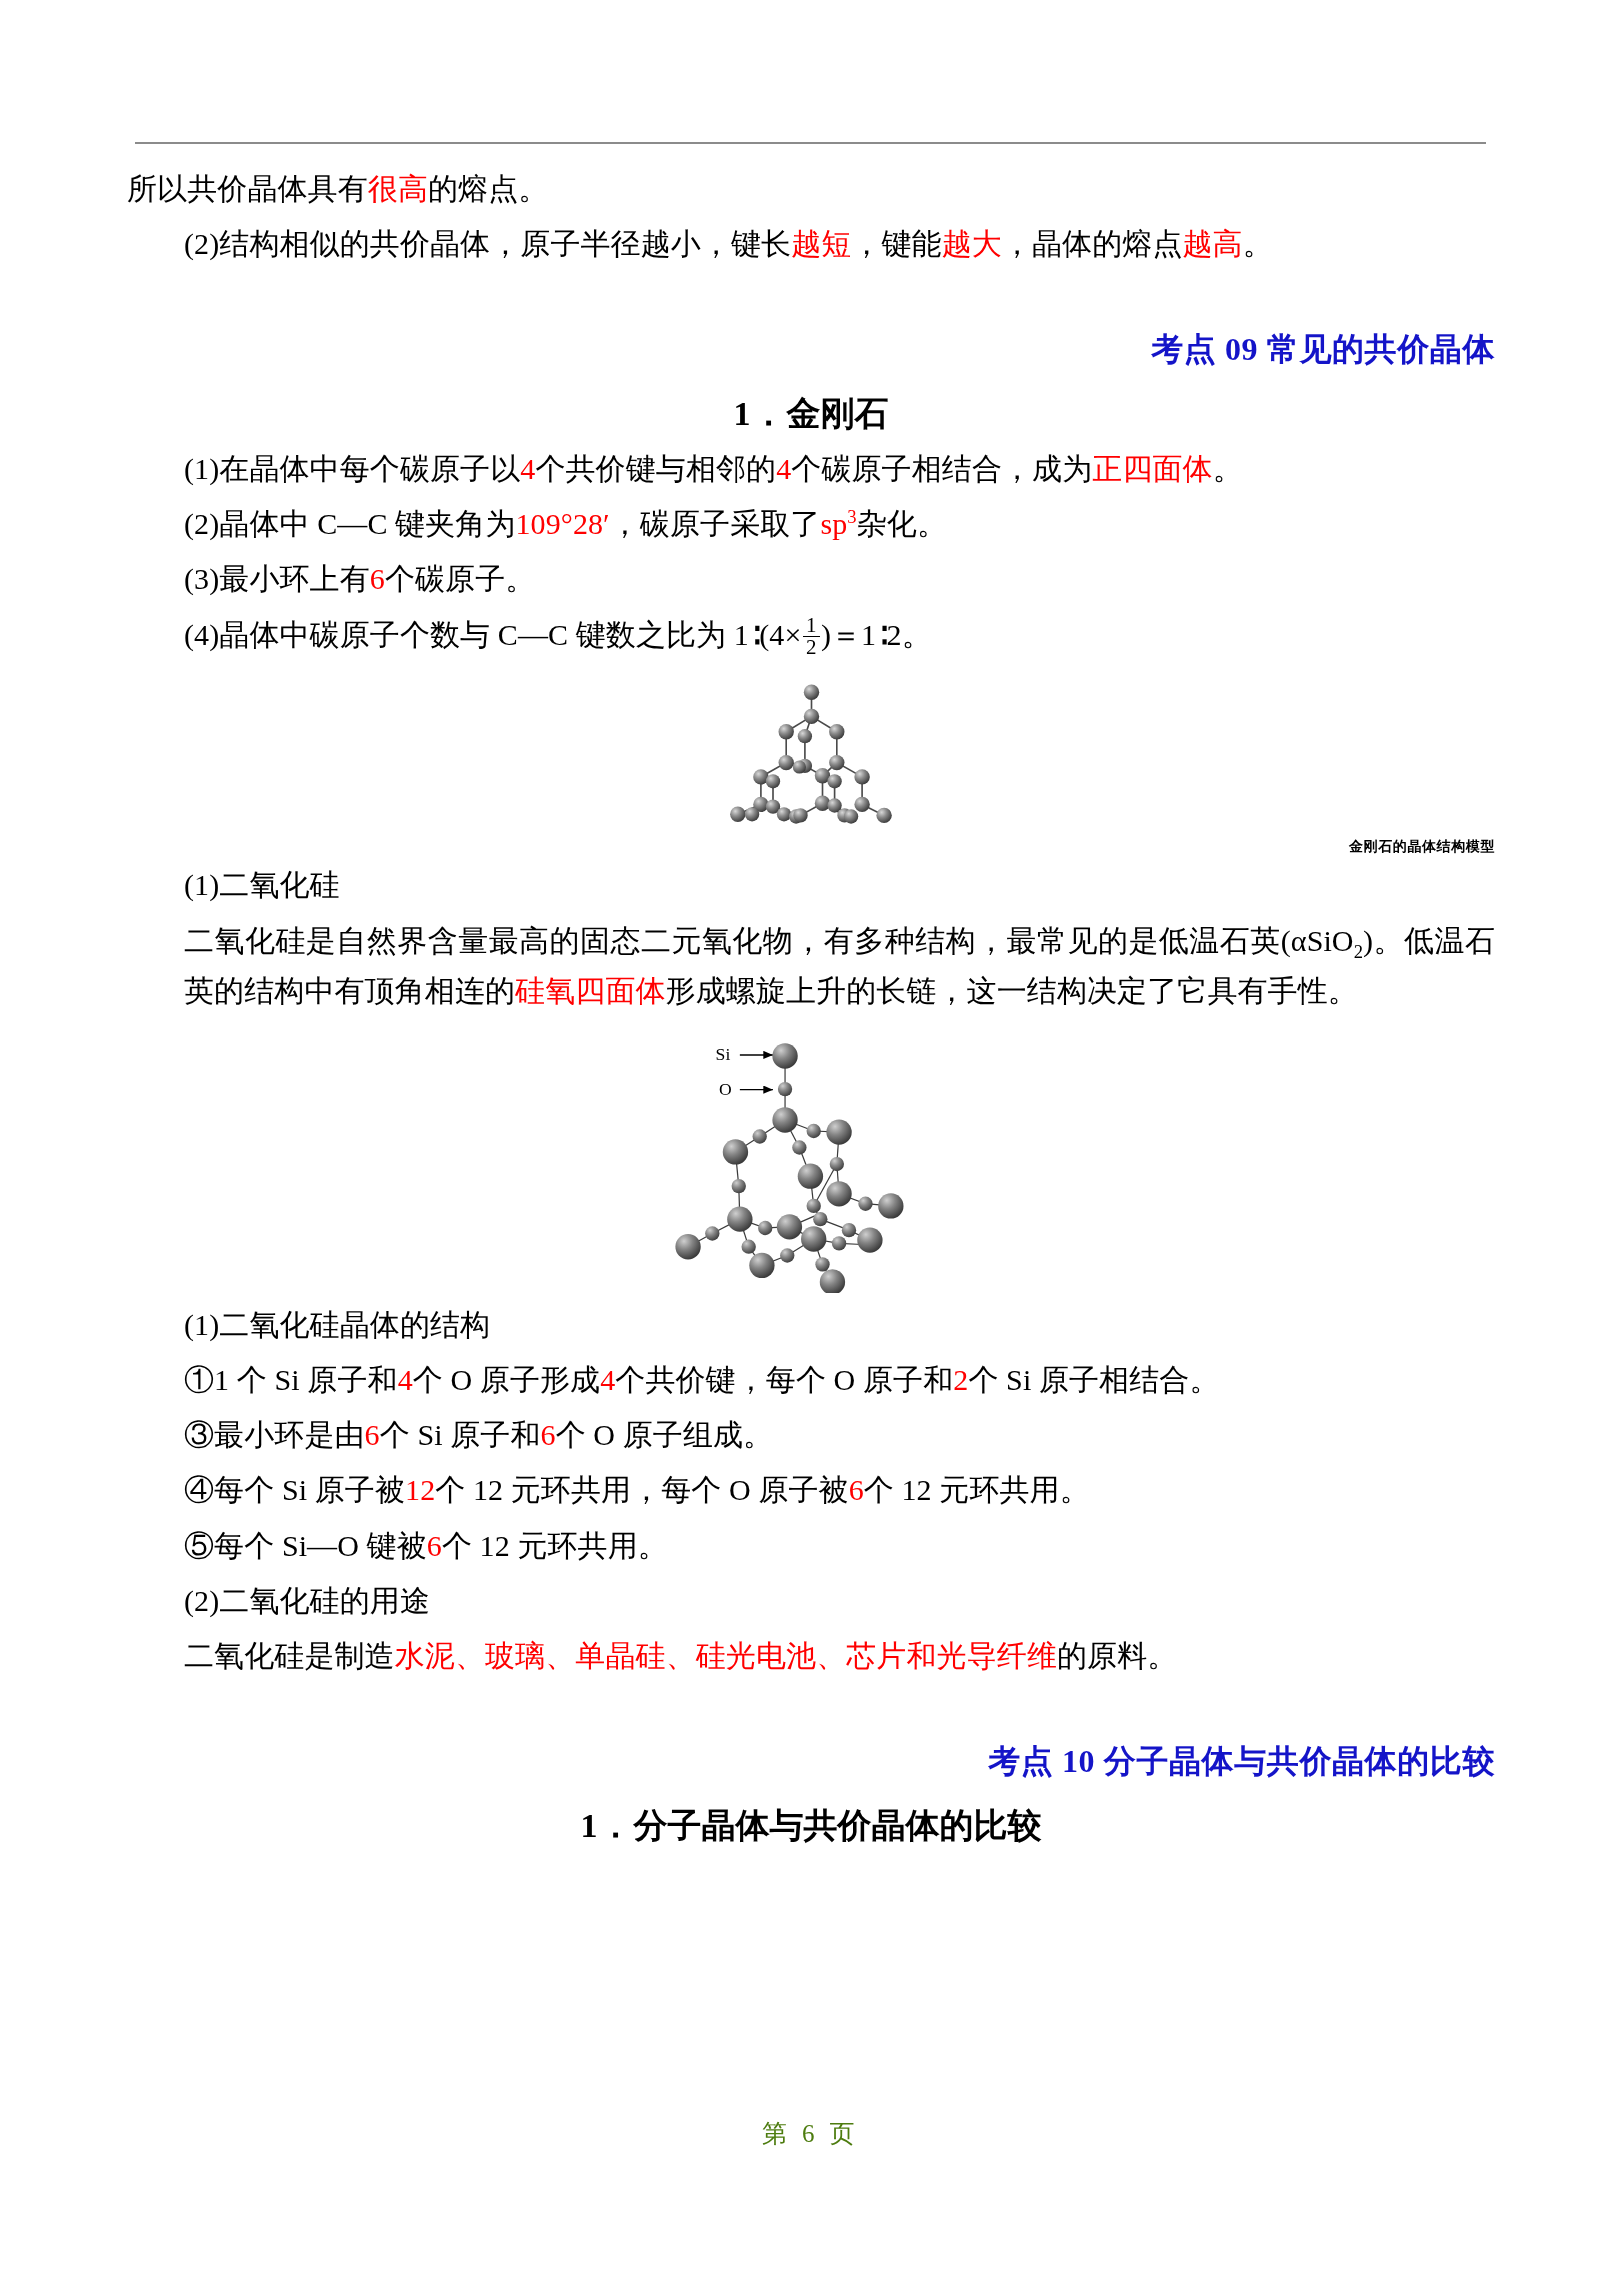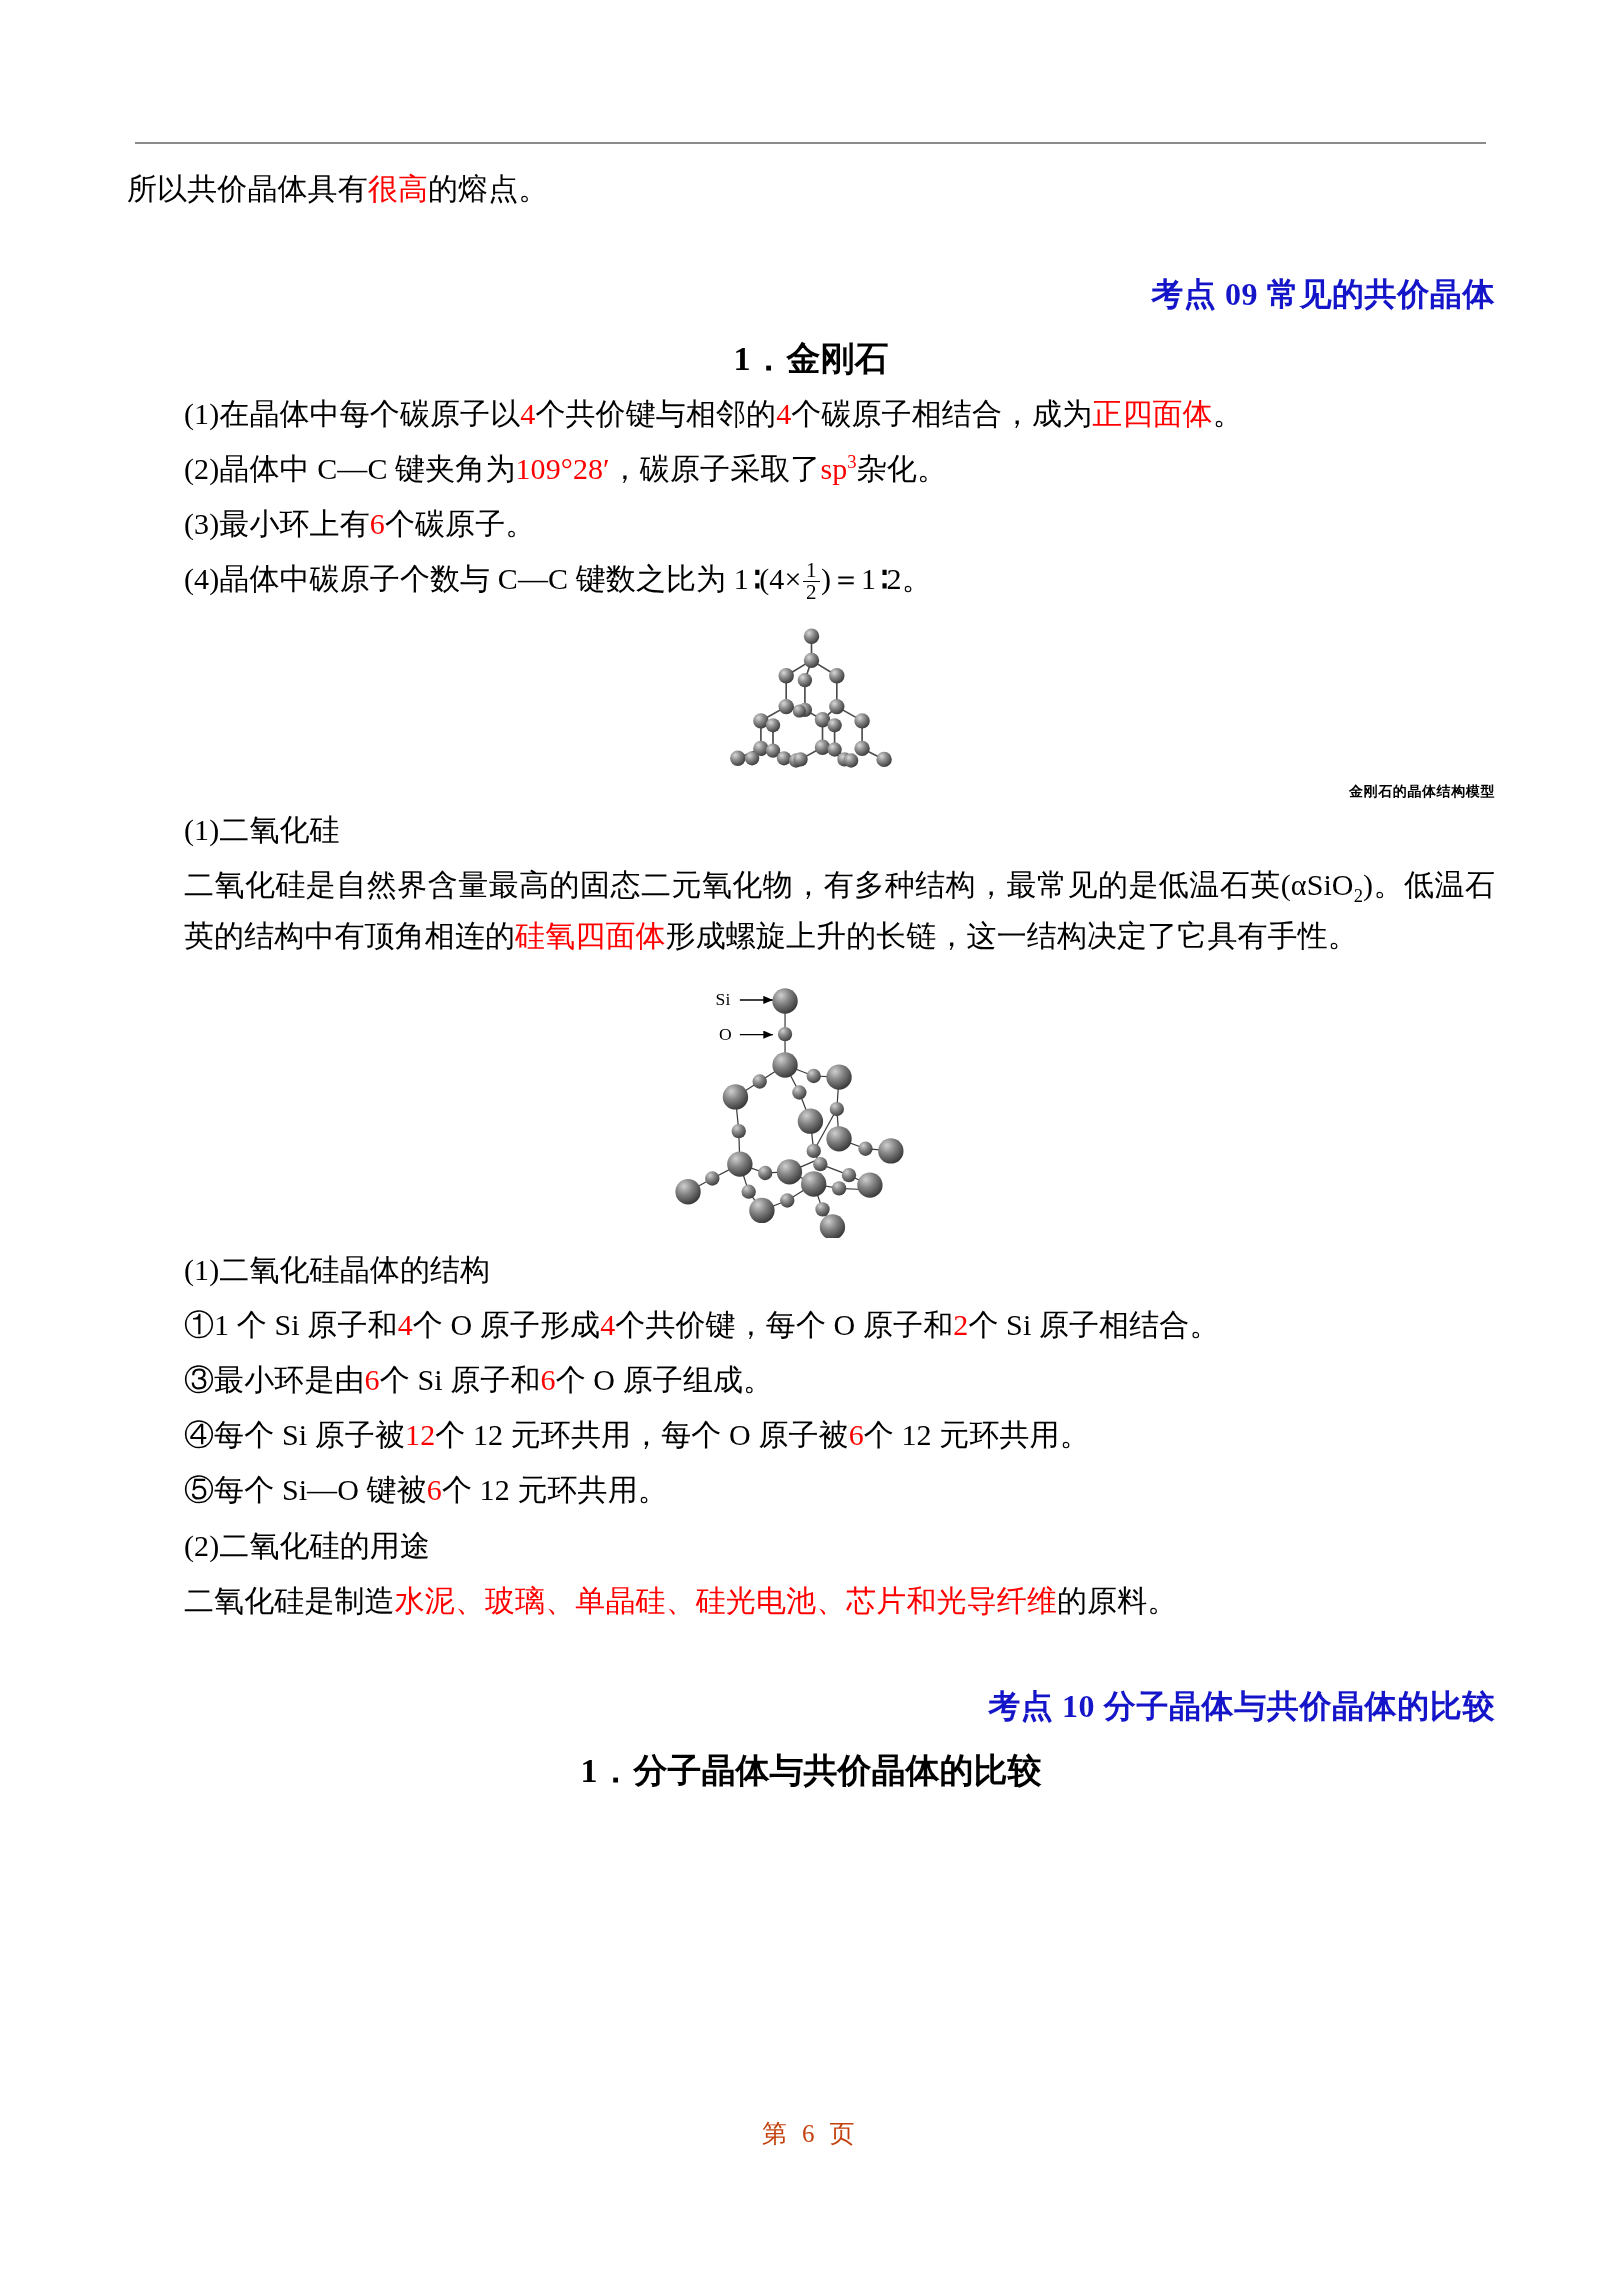--- a/index.html
+++ b/index.html
@@ -98,35 +98,36 @@
   }
 
   
   .footer {
     position: absolute;
     left: 0;
     right: 0;
     top: 2117px;
     text-align: center;
     font-size: 25px;
-    color: #c2410c;
+    color: #4d7c0f;
     letter-spacing: 4.4px;
   }
 </style>
 </head>
 <body>
 
 <div class="page">
 
   <div class="header-rule"></div>
 
   <div class="content">
 
     <p class="para"><span>所以共价晶体具有</span><span class="red">很高</span><span>的熔点。</span></p>
 
+    <p class="para indent"><span>(2)结构相似的共价晶体，原子半径越小，键长</span><span class="red">越短</span><span>，键能</span><span class="red">越大</span><span>，晶体的熔点</span><span class="red">越高</span><span>。</span></p>
 
     <div class="spacer-md"></div>
 
     <div class="blue-head">考点 09 常见的共价晶体</div>
 
     <div class="num-head"><span class="idx">1．</span><span>金刚石</span></div>
 
     <p class="para indent"><span>(1)在晶体中每个碳原子以</span><span class="red">4</span><span>个共价键与相邻的</span><span class="red">4</span><span>个碳原子相结合，成为</span><span class="red">正四面体</span><span>。</span></p>
 
     <p class="para indent"><span>(2)晶体中 C—C 键夹角为</span><span class="red">109°28′</span><span>，碳原子采取了</span><span class="red">sp</span><sup class="sp red">3</sup><span>杂化。</span></p>

